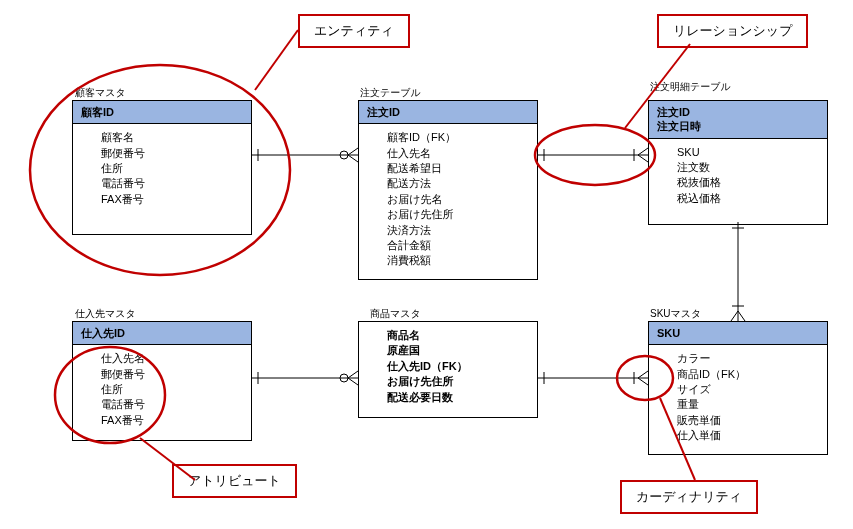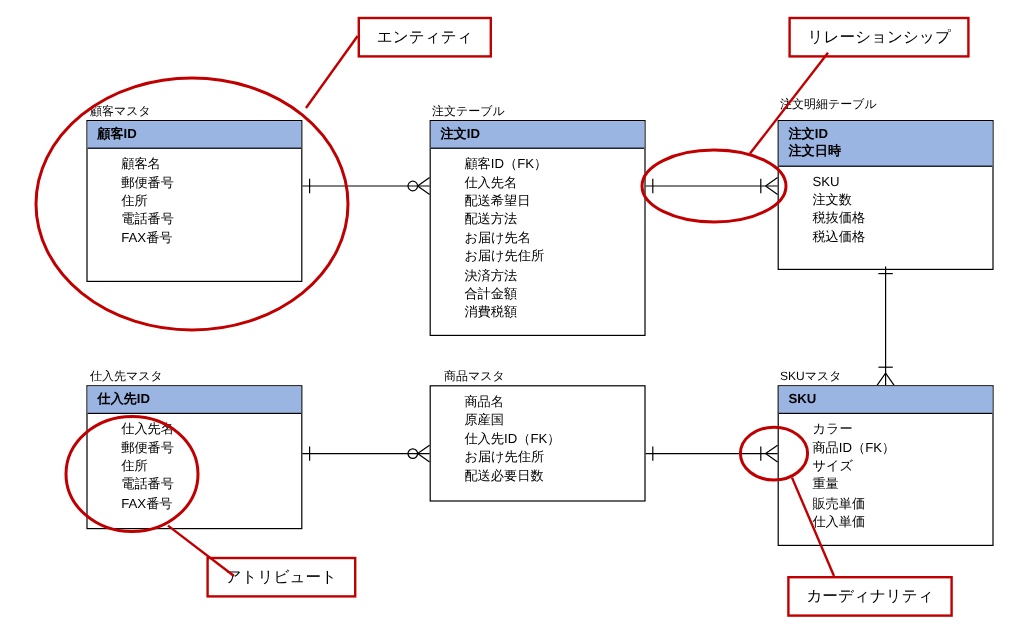--- a/index.html
+++ b/index.html
@@ -109,21 +109,21 @@
   <div class="attrs" style="min-height:95px;">
     <div>仕入先名</div>
     <div>郵便番号</div>
     <div>住所</div>
     <div>電話番号</div>
     <div>FAX番号</div>
   </div>
 </div>
 
 <div class="entity" style="left:358px; top:321px;">
-  <div class="attrs" style="min-height:95px;">
+  <div class="attrs" style="min-height:95px;font-weight:bold;">
     <div>商品名</div>
     <div>原産国</div>
     <div>仕入先ID（FK）</div>
     <div>お届け先住所</div>
     <div>配送必要日数</div>
   </div>
 </div>
 
 <div class="entity" style="left:648px; top:321px;">
   <div class="pk">SKU</div>
@@ -133,21 +133,21 @@
     <div>サイズ</div>
     <div>重量</div>
     <div>販売単価</div>
     <div>仕入単価</div>
   </div>
 </div>
 
 <div class="annotation" style="left:298px; top:14px;">エンティティ</div>
 <div class="annotation" style="left:657px; top:14px;">リレーションシップ</div>
 <div class="annotation" style="left:172px; top:464px;">アトリビュート</div>
-<div class="annotation" style="left:656px; top:480px;">カーディナリティ</div>
+<div class="annotation" style="left:620px; top:480px;">カーディナリティ</div>
 
 <svg class="overlay" viewBox="0 0 853 529">
   <g stroke="#000" stroke-width="1" fill="none">
 
     <line x1="252" y1="155" x2="358" y2="155"></line>
     <line x1="258" y1="149" x2="258" y2="161"></line>
     <path d="M 348 155 L 358 148 M 348 155 L 358 162"></path>
     <circle cx="344" cy="155" r="4"></circle>
 
     <line x1="538" y1="155" x2="648" y2="155"></line>

